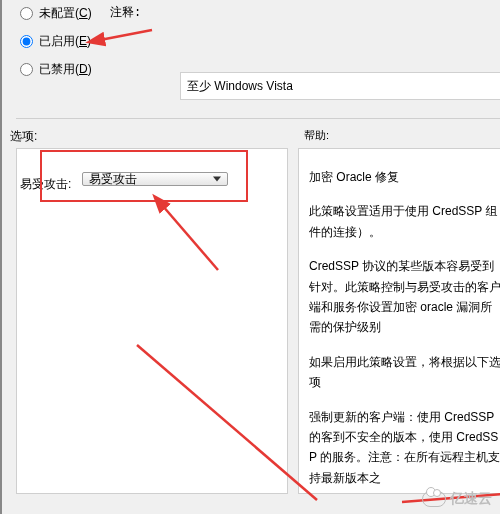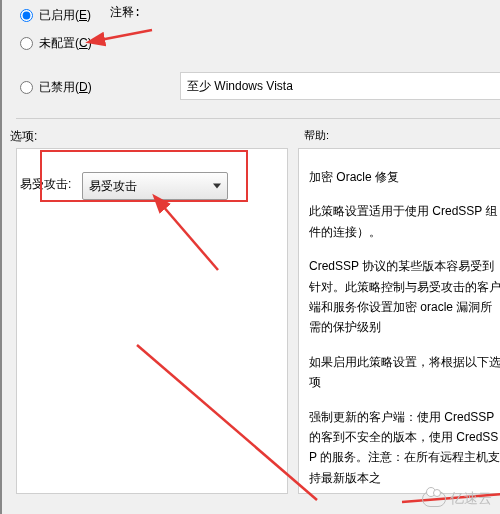--- a/index.html
+++ b/index.html
@@ -102,21 +102,21 @@
     position: absolute;
     left: 18px;
     top: 176px;
     font-size: 12px;
   }
   .protect-select {
     position: absolute;
     left: 80px;
     top: 172px;
     width: 146px;
-    height: 28px;
+    height: 14px;
     background: linear-gradient(#fdfdfd, #e6e6e6);
     border: 1px solid #9a9a9a;
     border-radius: 2px;
     font-size: 12px;
     box-sizing: border-box;
     padding-left: 6px;
     display: flex;
     align-items: center;
   }
   .protect-select .chev {
@@ -170,20 +170,21 @@
   
   .watermark {
     position: absolute;
     right: 10px;
     bottom: 6px;
     display: flex;
     align-items: center;
     color: #bdbdbd;
     font-size: 14px;
     pointer-events: none;
+    font-weight: bold;
   }
   .watermark .cloud {
     width: 22px; height: 14px;
     border: 1.5px solid #bdbdbd;
     border-radius: 10px;
     margin-right: 4px;
     position: relative;
   }
   .watermark .cloud::before {
     content: "";
@@ -203,33 +204,33 @@
     border-radius: 50%;
     background: #fff;
   }
 </style>
 </head>
 <body>
 
 <div class="page">
 
   <div class="radio-col">
+    <label class="radio-row">
+      <input type="radio" name="state" style="">
+      <span class="radio-label">
+        <span>未配置(</span><span class="u">C</span><span>)</span>
+      </span>
+    </label>
     <label class="radio-row" style="margin-top:2px;">
       <input type="radio" name="state" checked="" style="">
       <span class="radio-label">
         <span>已启用(</span><span class="u">E</span><span>)</span>
       </span>
     </label>
-    <label class="radio-row">
-      <input type="radio" name="state" style="">
-      <span class="radio-label">
-        <span>未配置(</span><span class="u">C</span><span>)</span>
-      </span>
-    </label>
-    <label class="radio-row" style="margin-top:18px;">
+    <label class="radio-row" style="margin-top:2px;">
       <input type="radio" name="state" style="">
       <span class="radio-label">
         <span>已禁用(</span><span class="u">D</span><span>)</span>
       </span>
     </label>
   </div>
 
   <div class="note-label">注释:</div>
   <div class="platform-box">至少 Windows Vista</div>
 

